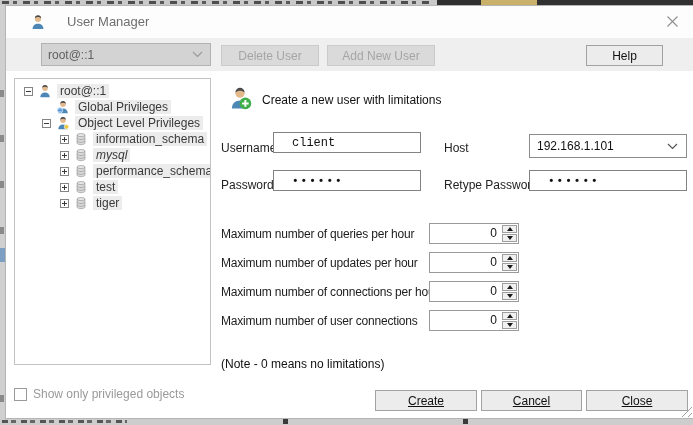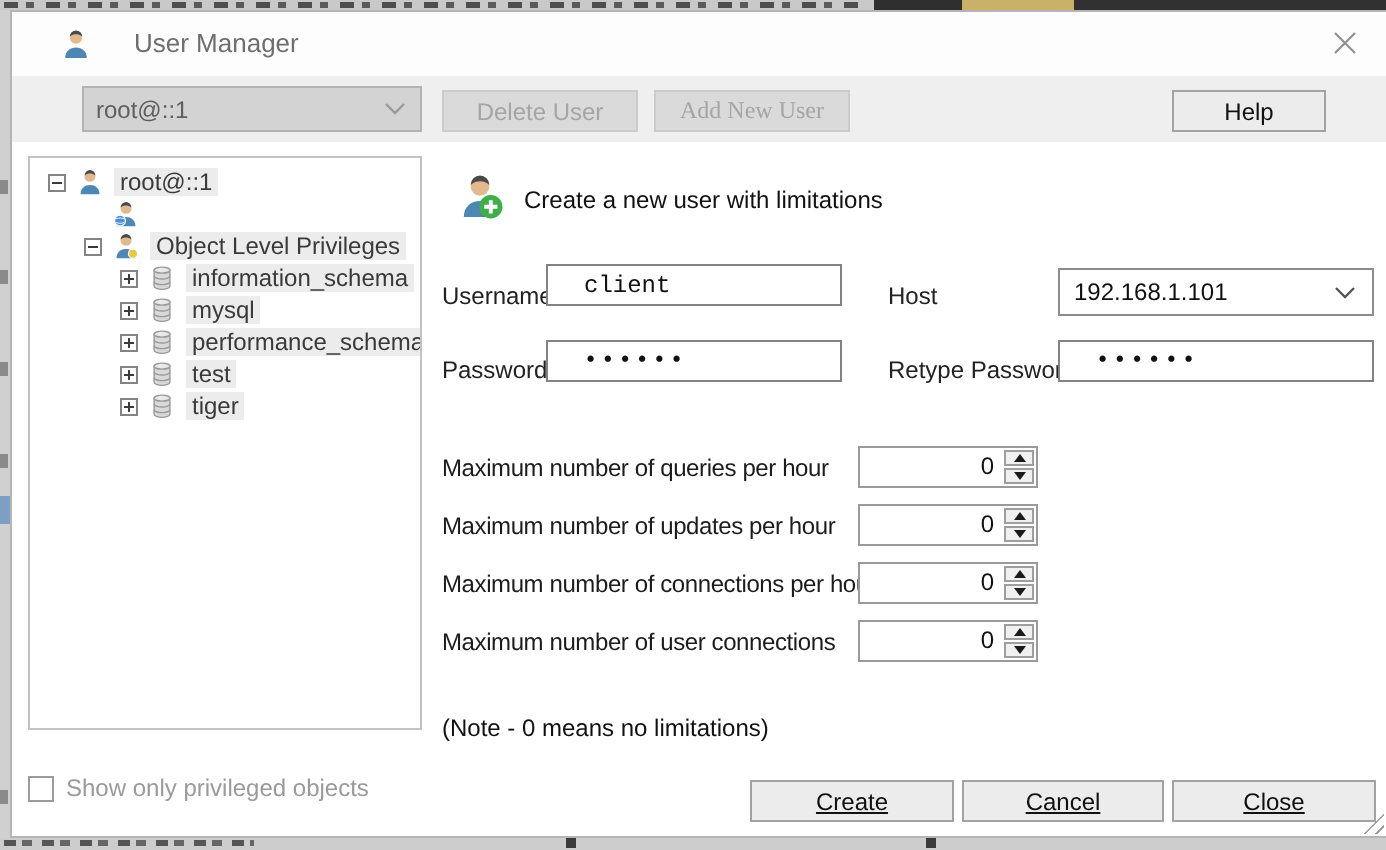--- a/index.html
+++ b/index.html
@@ -36,21 +36,21 @@
   .toolbar{position:absolute;left:0;top:32px;width:100%;height:33px;background:var(--toolbar-bg,#efefef);}
   .user-label{position:absolute;left:10px;top:9px;font-size:12px;color:var(--label-gray,#8f8f8f);margin-top:48px;}
   .user-dropdown{position:absolute;left:35px;top:5px;width:170px;height:23px;box-sizing:border-box;
     background:#d3d3d3;border:1px solid #b3b3b3;display:flex;align-items:center;}
   .user-dropdown .dd-text{font-size:12px;color:#5f5f5f;padding-left:6px;flex:1;}
   .user-dropdown svg{margin-right:7px;}
   .btn{position:absolute;box-sizing:border-box;font-family:"Liberation Sans",sans-serif;font-size:12px;
     display:flex;align-items:center;justify-content:center;height:21px;top:7px;}
   .btn.disabled{background:var(--disabled-button-bg,#dadada);border:1px solid #cbcbcb;color:var(--disabled-text,#a5a5a5);}
   .btn-delete{left:215px;width:98px;}
-  .btn-add{left:321px;width:98px;font-family:Liberation Serif, serif;}
+  .btn-add{left:321px;width:108px;}
   .btn-normal{background:var(--button-bg,#ececec);border:1px solid var(--button-border,#a2a2a2);color:#111;}
   .btn-help{left:580px;width:77px;}
 
   .tree-panel{position:absolute;left:8px;top:72px;width:197px;height:287px;box-sizing:border-box;
     background:#fff;border:1px solid #c3c3c3;overflow:hidden;padding-top:4px;}
   .tree-row{display:flex;align-items:center;height:16px;}
   .exp,.exp-spacer{flex:0 0 9px;width:9px;height:9px;margin-right:5px;position:relative;box-sizing:border-box;}
   .exp{border:1px solid #848484;background:#fff;}
   .exp::before{content:'';position:absolute;left:1px;top:3px;width:5px;height:1px;background:#3a3a3a;}
   .exp.plus::after{content:'';position:absolute;left:3px;top:1px;width:1px;height:5px;background:#3a3a3a;}
@@ -165,20 +165,21 @@
           <span class="exp-spacer"></span>
           <span class="tree-icon">
             <svg width="14" height="14" viewBox="0 0 16 16">
     <path d="M2.6 15c0-3.4 2.4-5.3 5.4-5.3s5.4 1.9 5.4 5.3z" fill="#4d87b5"></path>
     <circle cx="8" cy="4.8" r="3.1" fill="#e2b98c"></circle>
     <path d="M4.9 4.3a3.1 3.1 0 0 1 6.2 0c-1-.9-2-1.2-3.1-1.2s-2.1.3-3.1 1.2z" fill="#4a4a4a"></path>
               <circle cx="4.6" cy="11.8" r="3.1" fill="#4a90d9" stroke="#fff" stroke-width="0.7"></circle>
               <path d="M2.2 10.8c1.5-.7 3.3-.7 4.8 0M2.2 12.8c1.5.7 3.3.7 4.8 0" stroke="#fff" stroke-width="0.5" fill="none"></path>
             </svg>
           </span>
+          <span class="tree-label">Global Privileges</span>
         </div>
         <div class="tree-row" style="padding-left: 27px;">
           <span class="exp"></span>
           <span class="tree-icon">
             <svg width="14" height="14" viewBox="0 0 16 16">
     <path d="M2.6 15c0-3.4 2.4-5.3 5.4-5.3s5.4 1.9 5.4 5.3z" fill="#4d87b5"></path>
     <circle cx="8" cy="4.8" r="3.1" fill="#e2b98c"></circle>
     <path d="M4.9 4.3a3.1 3.1 0 0 1 6.2 0c-1-.9-2-1.2-3.1-1.2s-2.1.3-3.1 1.2z" fill="#4a4a4a"></path>
               <circle cx="12" cy="12.4" r="2.6" fill="#e8c93e" stroke="#fff" stroke-width="0.7"></circle>
             </svg>
@@ -189,21 +190,21 @@
           <span class="exp plus"></span>
           <span class="tree-icon">
             <svg width="14" height="14" viewBox="0 0 16 16">
     <path d="M3.5 3.5h9v9.2c0 1-2 1.8-4.5 1.8s-4.5-.8-4.5-1.8z" fill="#d9d9d9" stroke="#9a9a9a" stroke-width="0.8"></path>
     <ellipse cx="8" cy="3.5" rx="4.5" ry="1.7" fill="#e9e9e9" stroke="#9a9a9a" stroke-width="0.8"></ellipse>
     <path d="M3.5 6.9c0 .9 2 1.7 4.5 1.7s4.5-.8 4.5-1.7M3.5 10.1c0 .9 2 1.7 4.5 1.7s4.5-.8 4.5-1.7" fill="none" stroke="#9a9a9a" stroke-width="0.8"></path>
             </svg>
           </span>
           <span class="tree-label">information_schema</span>
         </div>
-        <div class="tree-row" style="padding-left: 45px;">
+        <div class="tree-row" style="padding-left: 45px; font-style: italic;">
           <span class="exp plus"></span>
           <span class="tree-icon">
             <svg width="14" height="14" viewBox="0 0 16 16">
     <path d="M3.5 3.5h9v9.2c0 1-2 1.8-4.5 1.8s-4.5-.8-4.5-1.8z" fill="#d9d9d9" stroke="#9a9a9a" stroke-width="0.8"></path>
     <ellipse cx="8" cy="3.5" rx="4.5" ry="1.7" fill="#e9e9e9" stroke="#9a9a9a" stroke-width="0.8"></ellipse>
     <path d="M3.5 6.9c0 .9 2 1.7 4.5 1.7s4.5-.8 4.5-1.7M3.5 10.1c0 .9 2 1.7 4.5 1.7s4.5-.8 4.5-1.7" fill="none" stroke="#9a9a9a" stroke-width="0.8"></path>
             </svg>
           </span>
           <span class="tree-label">mysql</span>
         </div>

